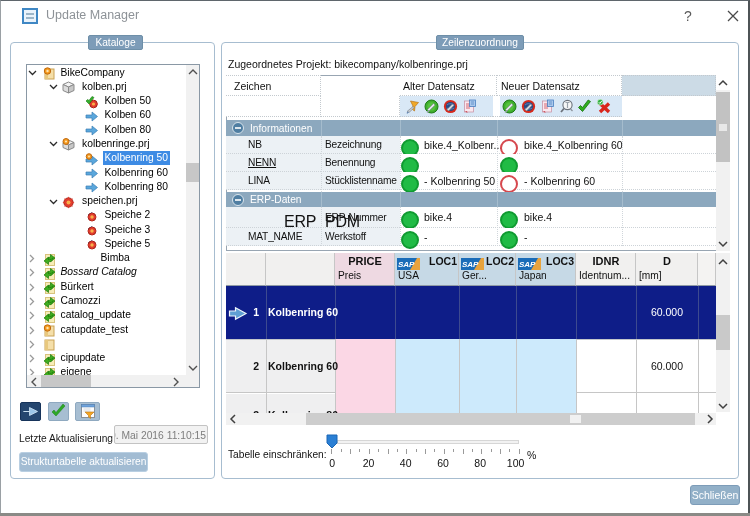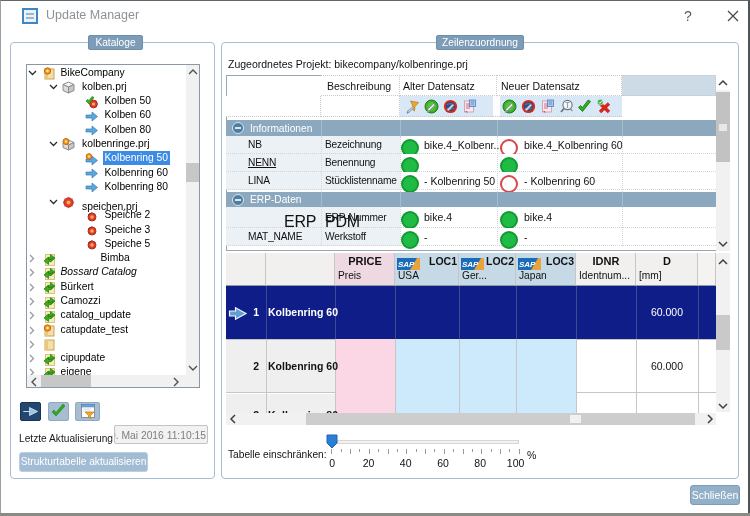--- a/index.html
+++ b/index.html
@@ -96,21 +96,21 @@
       </svg></div>
 <div class="abs" style="left:77.5px; top:114.7px; height:14px; font-size:10.3px; line-height:14px; color:#000; white-space:nowrap;">Kolbenring 80</div>
 <svg class="abs" style="left:22px; top:132.5px" width="9" height="8">
       <path d="M1 2 L4.5 5.5 L8 2" stroke="#2b2b2b" stroke-width="1.3" fill="none"></path>
     </svg>
 <div class="abs" style="left:35px; top:129.5px; width:13px; height:13px;"><svg width="13" height="13" viewBox="0 0 13 13">
         <circle cx="6.5" cy="6.5" r="4.6" fill="#e23c2e" stroke="#a02015"></circle>
         <circle cx="6.5" cy="6.5" r="2" fill="#f8b04a"></circle>
         <path d="M6.5 0.5 L7.6 2.8 L5.4 2.8 z M6.5 12.5 L7.6 10.2 L5.4 10.2 z M0.5 6.5 L2.8 5.4 L2.8 7.6 z M12.5 6.5 L10.2 5.4 L10.2 7.6 z M2.2 2.2 L4.2 3 L3 4.2 z M10.8 2.2 L8.8 3 L10 4.2 z M2.2 10.8 L4.2 10 L3 8.8 z M10.8 10.8 L8.8 10 L10 8.8 z" fill="#e23c2e"></path>
       </svg></div>
-<div class="abs" style="left:55px; top:135px; height:14px; font-size:10.3px; line-height:14px; color:#000; white-space:nowrap;">speichen.prj</div>
+<div class="abs" style="left:55px; top:129.0px; height:14px; font-size:10.3px; line-height:14px; color:#000; white-space:nowrap;">speichen.prj</div>
 <div class="abs" style="left:58px; top:143.8px; width:13px; height:13px;"><svg width="13" height="13" viewBox="0 0 13 13">
         <path d="M3 5 l4 -2.5 l0 5 z" fill="#7aa7d8" stroke="#4377b0"></path>
         <circle cx="7" cy="7" r="3.9" fill="#e23c2e" stroke="#a02015"></circle>
         <circle cx="7" cy="7" r="1.7" fill="#f8b04a"></circle>
         <path d="M7 2.3 L8 4.3 L6 4.3 z M7 11.7 L8 9.7 L6 9.7 z M2.3 7 L4.3 6 L4.3 8 z M11.7 7 L9.7 6 L9.7 8 z" fill="#e23c2e"></path>
       </svg></div>
 <div class="abs" style="left:77.5px; top:143.3px; height:14px; font-size:10.3px; line-height:14px; color:#000; white-space:nowrap;">Speiche 2</div>
 <div class="abs" style="left:58px; top:158.1px; width:13px; height:13px;"><svg width="13" height="13" viewBox="0 0 13 13">
         <path d="M3 5 l4 -2.5 l0 5 z" fill="#7aa7d8" stroke="#4377b0"></path>
         <circle cx="7" cy="7" r="3.9" fill="#e23c2e" stroke="#a02015"></circle>
@@ -248,21 +248,21 @@
 </div>
 <div class="abs" style="left:19px; top:452px; width:129px; height:20px; background:#a2bcd3; border:1px solid #b9cfe2; border-radius:3px; color:#fff; font-size:10.2px; text-align:center; line-height:18px;">Strukturtabelle aktualisieren</div>
 
 <div class="gbox" style="left:221px; top:42px; width:518px; height:437px;"></div>
 <div class="gtab" style="left:436px; top:35px; width:88px;">Zeilenzuordnung</div>
 
 <div class="abs" style="left:228px; top:58px; font-size:10.5px; color:#111; white-space:nowrap;">Zugeordnetes Projekt: bikecompany/kolbenringe.prj</div>
 
 <div class="abs" id="t1" style="left:226px; top:75px; width:490px; height:176px;">
 <div class="abs" style="left:0; top:0; width:490px; height:176px; border:1px solid #98a5b2; border-right:none; background:#fff; overflow:hidden;"></div>
-<div class="abs" style="left:95px; top:0px; width:79px; height:21px; background:#fff; border:1px dotted #c3c9ce; border-left:none; font-size:10.5px; line-height:20px; padding-left:6px; color:#111; white-space:nowrap;">Beschreibung</div>
+<div class="abs" style="left:0px; top:0px; width:95px; height:21px; background:#fff; border:1px dotted #c3c9ce; border-left:none; font-size:10.5px; line-height:20px; padding-left:8px; color:#111; white-space:nowrap;">Zeichen</div>
 <div class="abs" style="left:174px; top:0px; width:97px; height:21px; background:#fff; border:1px dotted #c3c9ce; border-left:none; font-size:10.5px; line-height:20px; padding-left:3px; color:#111; white-space:nowrap;">Alter Datensatz</div>
 <div class="abs" style="left:271px; top:0px; width:125px; height:21px; background:#fff; border:1px dotted #c3c9ce; border-left:none; font-size:10.5px; line-height:20px; padding-left:4px; color:#111; white-space:nowrap;">Neuer Datensatz</div>
 <div class="abs" style="left:396px; top:0px; width:94px; height:21px; background:#ccdbe6; border:1px dotted #c3c9ce; border-left:none; font-size:10.5px; line-height:20px; padding-left:0px; color:#111; white-space:nowrap;"></div>
 <div class="abs" style="left:0px; top:21px; width:95px; height:21px; background:#fff; border-bottom:1px dotted #c3c9ce; border-right:1px dotted #c3c9ce;"></div>
 <div class="abs" style="left:95px; top:21px; width:79px; height:21px; background:#fff; border-bottom:1px dotted #c3c9ce; border-right:1px dotted #c3c9ce;"></div>
 <div class="abs" style="left:174px; top:21px; width:93px; height:21px; background:#d9e8f6; border-bottom:1px dotted #c3c9ce;"></div>
 <div class="abs" style="left:267px; top:21px; width:7px; height:21px; background:#fff; border-bottom:1px dotted #c3c9ce;"></div>
 <div class="abs" style="left:274px; top:21px; width:122px; height:21px; background:#d9e8f6; border-bottom:1px dotted #c3c9ce;"></div>
 <div class="abs" style="left:179px; top:24px; width:17px; height:15px;"><svg width="15" height="15" viewBox="0 0 15 15">
         <path d="M5.5 2 L13.5 3.5 L10 7.5 L9.5 12 L7.5 10.5 L8 7 z" fill="#f0a828" stroke="#b8761a" stroke-width="0.7"></path>

